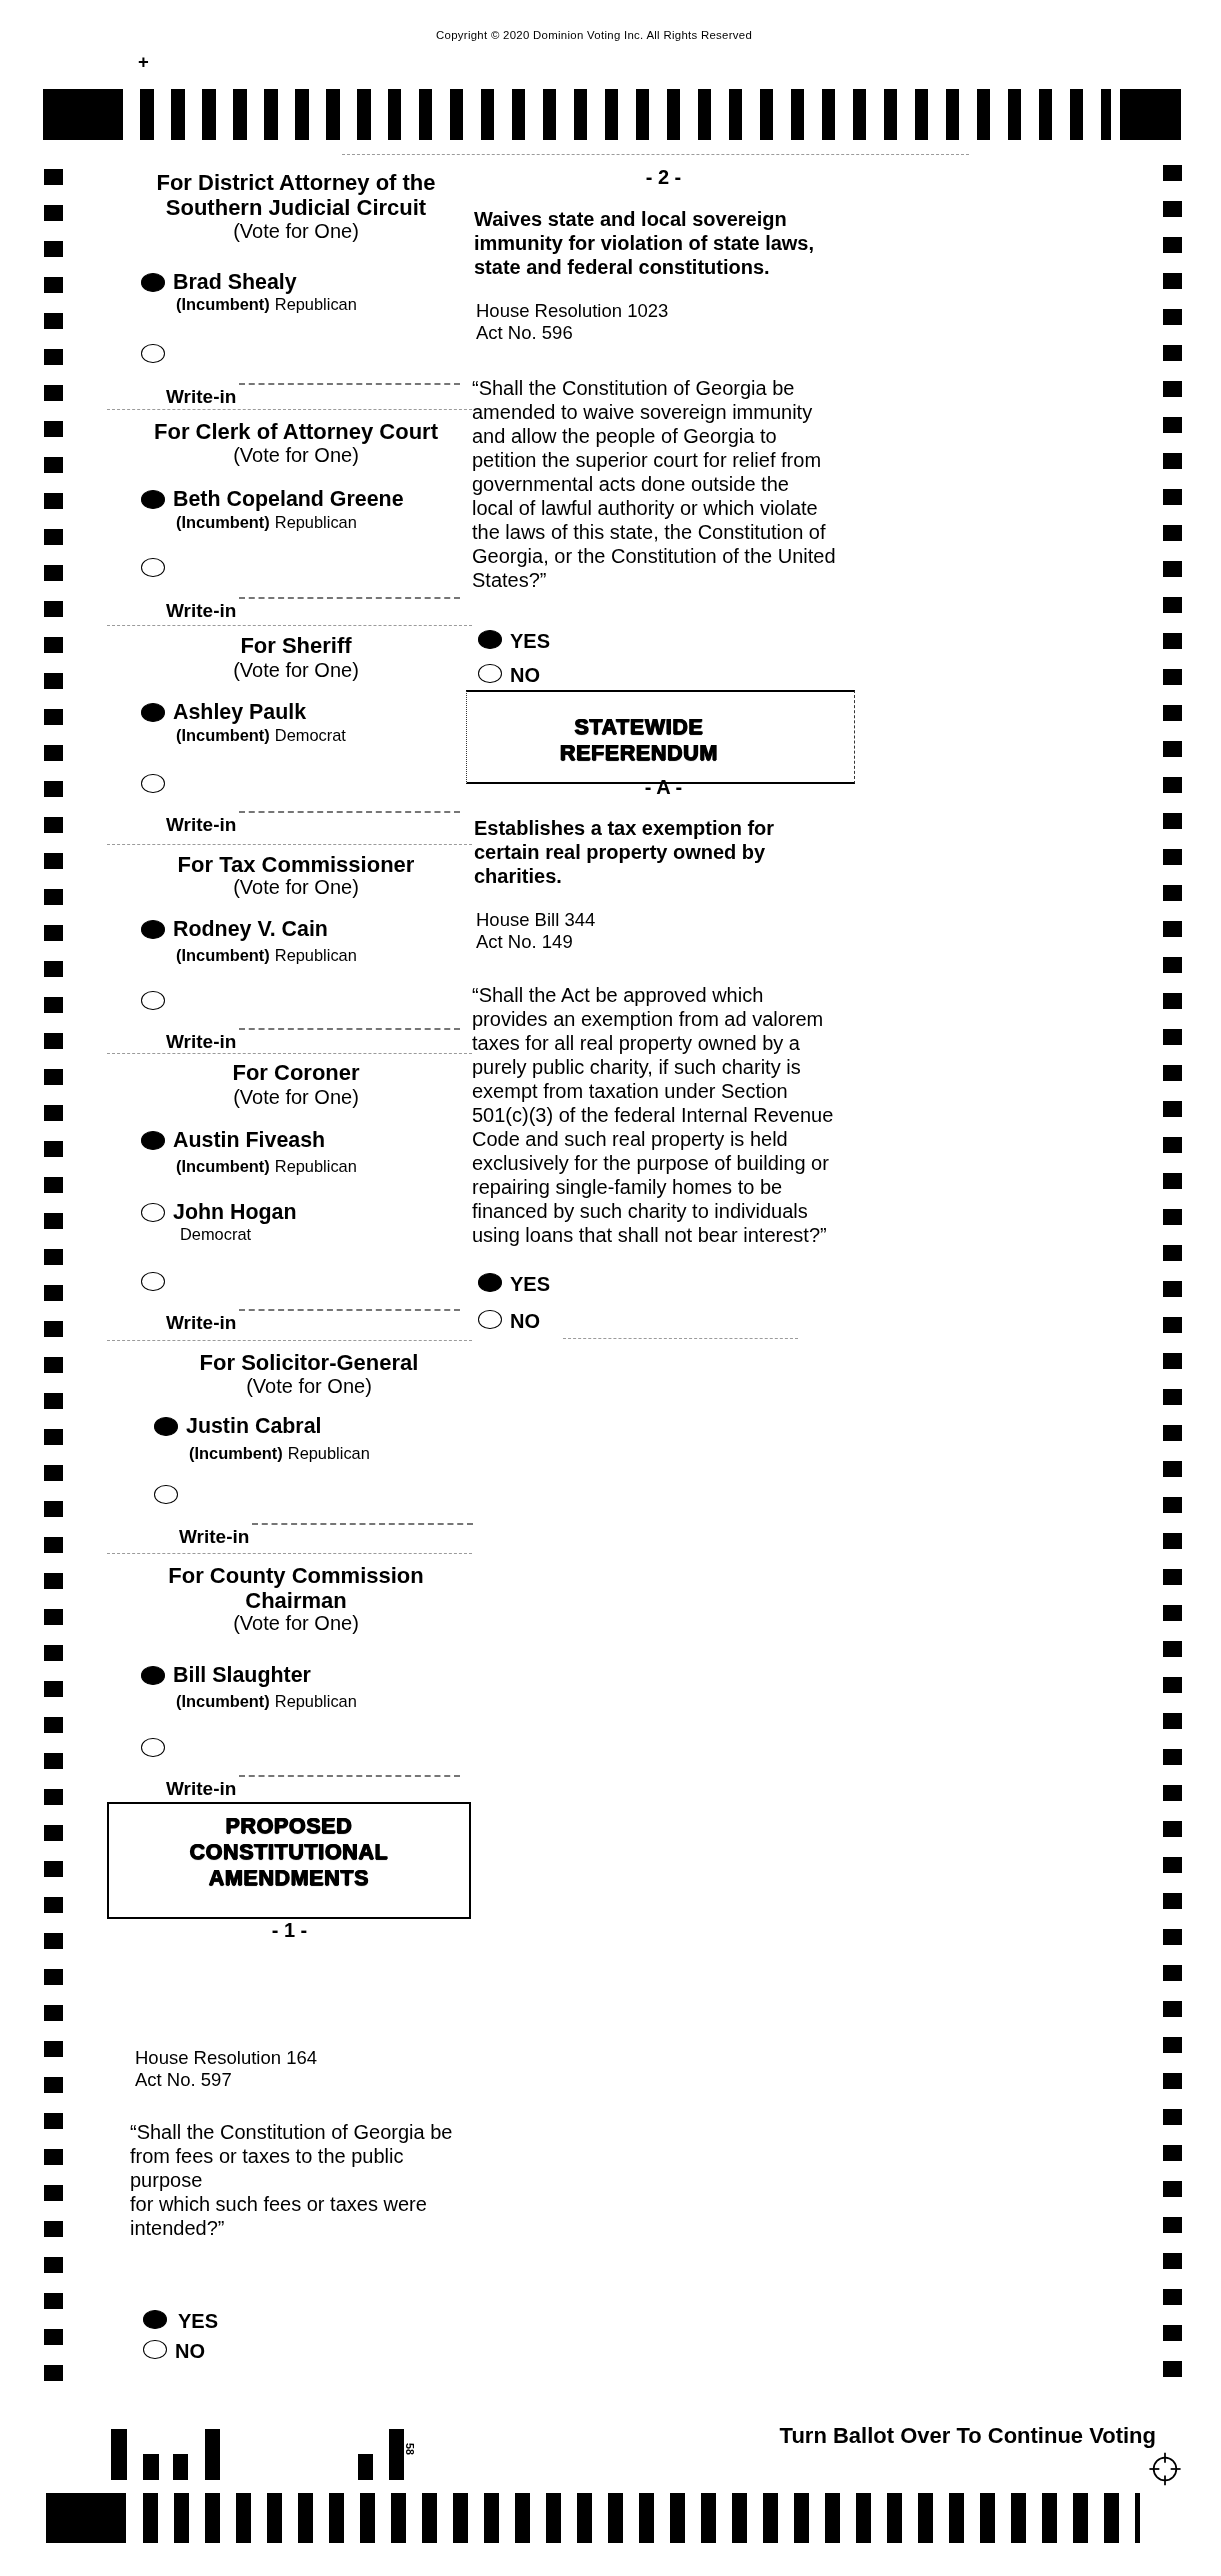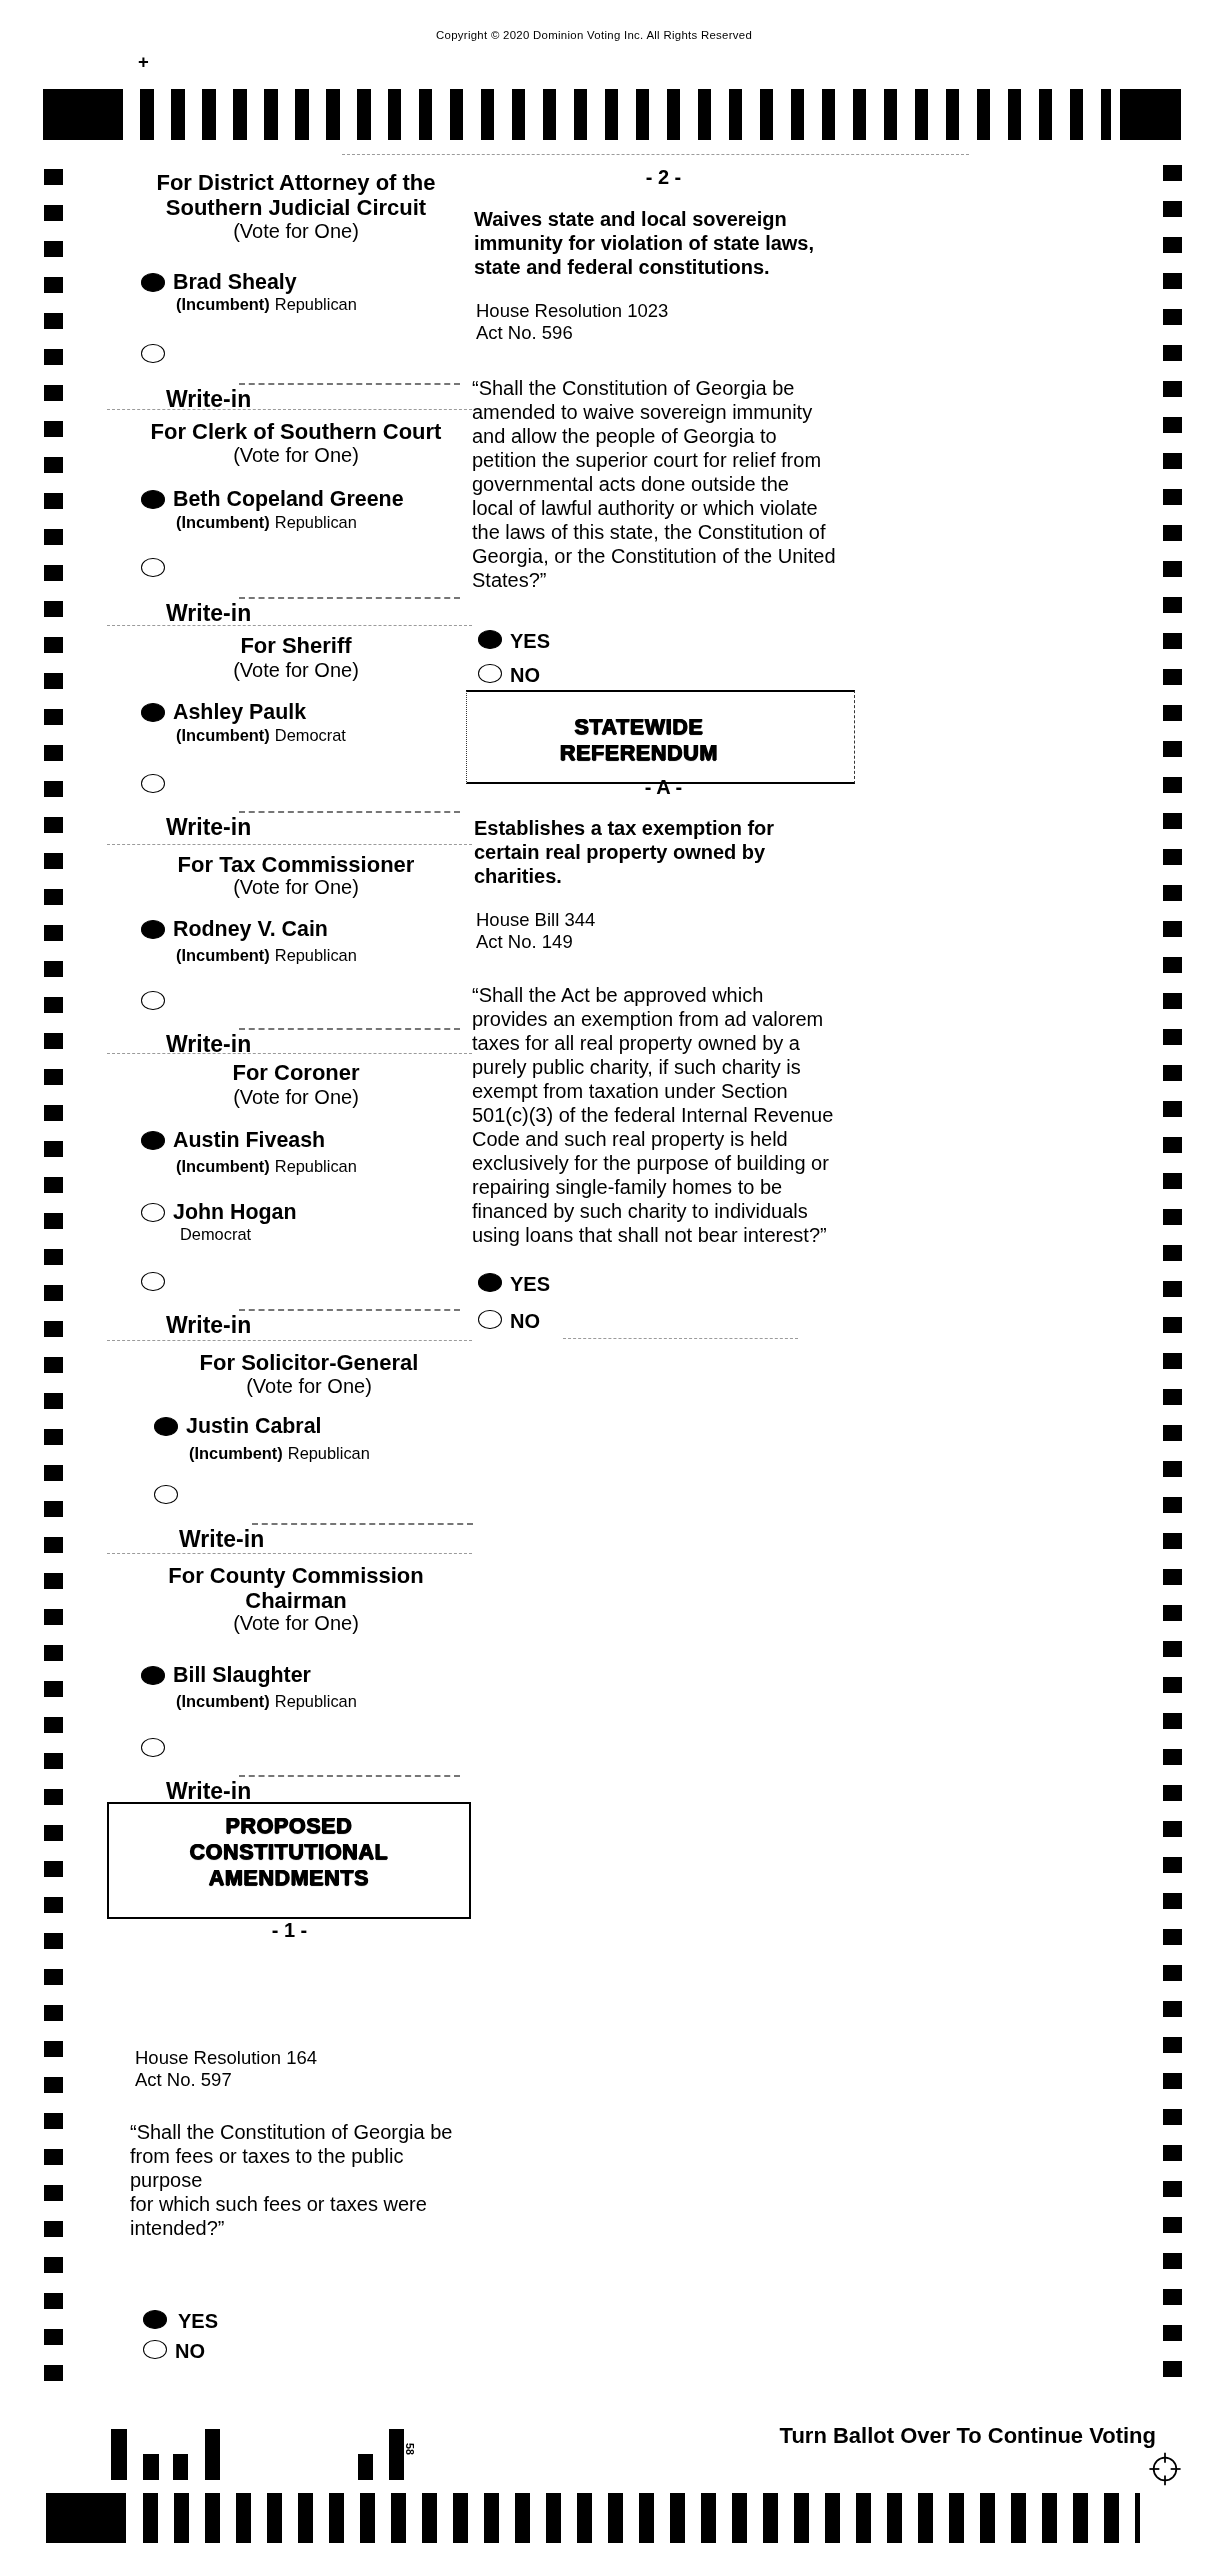--- a/index.html
+++ b/index.html
@@ -14,21 +14,21 @@
   
   .copyright{font-size:11.4px;letter-spacing:0.3px;}
   .plus{font-size:18.5px;font-weight:bold;}
   .hdr{font-weight:bold;font-size:22px;line-height:25px;text-align:center;width:378px;}
   .vfo{font-size:20px;text-align:center;width:378px;}
   .oval{width:23.5px;height:19px;border:1.4px solid #000;border-radius:50%;box-sizing:border-box;background:#fff;}
   .oval.filled{background:#000;}
   .cname{font-weight:bold;font-size:21.4px;white-space:nowrap;}
   .cinfo{font-size:16.4px;white-space:nowrap;}
   .cinfo .b{font-weight:bold;margin-right:5px;}
-  .writein{font-weight:bold;font-size:23px;}
+  .writein{font-weight:bold;font-size:19px;}
   .wline{border-top:2.1px dashed #555;opacity:.8;}
   .sep{border-top:1.4px dashed #666;opacity:.65;}
   .pnum{font-weight:bold;font-size:20px;text-align:center;}
   .mtitle{font-weight:bold;font-size:20px;line-height:23.5px;}
   .mref{font-size:18.5px;line-height:22px;}
   .qtext{font-size:20px;line-height:24px;}
   .ynlabel{font-weight:bold;font-size:20px;}
   .smudge{text-shadow:0.7px 0 0 #000,-0.7px 0 0 #000,0 0.7px 0.7px #000;letter-spacing:0.7px;}
   .bigbox{border:2.1px solid #000;text-align:center;font-weight:bold;font-size:21.4px;line-height:26px;}
   .refbox{border-top:2.9px solid #000;border-bottom:2.9px solid #000;border-left:1.4px dotted #333;border-right:1.4px dashed #333;
@@ -64,21 +64,21 @@
       <span class="b">(Incumbent)</span><span>Republican</span>
     </div>
     <div class="abs oval" style="left:34px;top:175px;"></div>
     <div class="abs wline" style="left:132px;top:214px;width:221px;"></div>
     <div class="abs writein" style="left:59px;top:217px;">Write-in</div>
   </div>
   <div class="abs sep" style="left:107px;top:409px;width:365px;"></div>
 
   <div class="abs" style="left:107px;top:417px;width:378px;height:207px;">
     <div class="abs hdr" style="top:2.1px;">
-      <div>For Clerk of Southern Court</div>
+      <div>For Clerk of Attorney Court</div>
     </div>
     <div class="abs vfo" style="top:27px;">(Vote for One)</div>
     <div class="abs oval filled" style="left:34px;top:73px;"></div>
     <div class="abs cname" style="left:66px;top:70px;">Beth Copeland Greene</div>
     <div class="abs cinfo" style="left:69px;top:96px;">
       <span class="b">(Incumbent)</span><span>Republican</span>
     </div>
     <div class="abs oval" style="left:34px;top:141px;"></div>
     <div class="abs wline" style="left:132px;top:180px;width:221px;"></div>
     <div class="abs writein" style="left:59px;top:183px;">Write-in</div>

